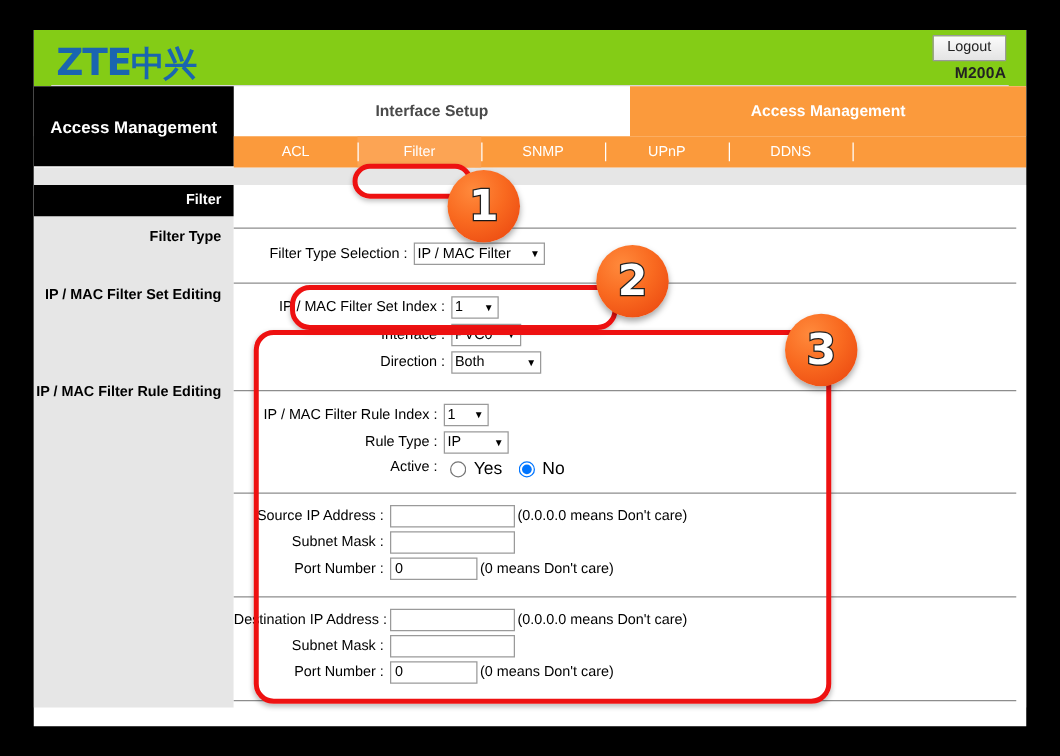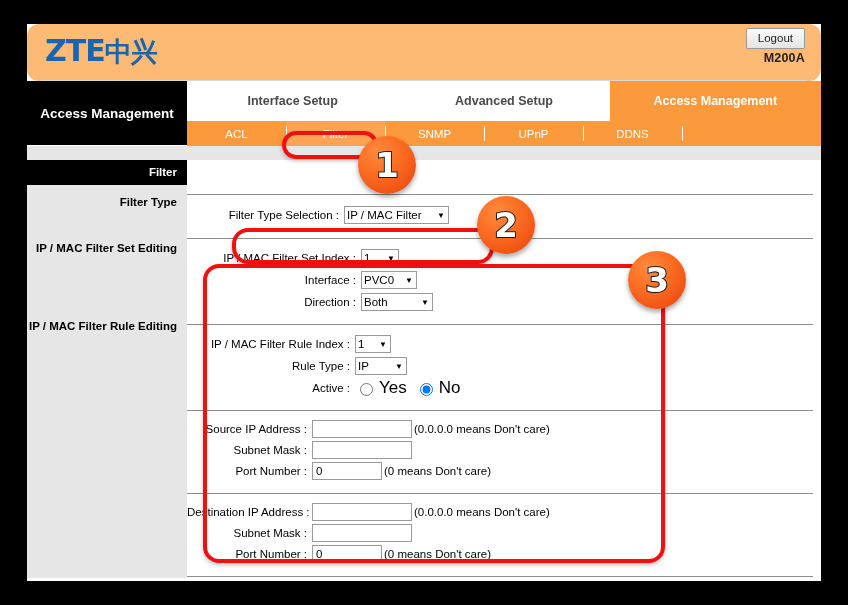--- a/index.html
+++ b/index.html
@@ -15,21 +15,21 @@
   #screen { position: relative; width: 848px; height: 605px; background: #000; }
   #page {
     position: absolute;
     left: 27px; top: 24px;
     width: 794px; height: 557px;
     background: #ffffff;
     overflow: hidden;
   }
 
   
-  .header { position: relative; height: 57px; background: #fdba74; border-radius: 12px; }
+  .header { position: relative; height: 45px; background: #84cc16; }
   .logo {
     position: absolute; left: 18px; top: 12px;
     font-size: 30px; font-weight: bold; letter-spacing: -1px;
     color: #1a65b0; font-family: "DejaVu Sans", sans-serif;
     line-height: 1;
   }
   .logo .cn { color: #1a65b0; font-size: 27px; }
   .logout-wrap { position: absolute; right: 16px; top: 4px; text-align: right; }
   .logout-btn {
     display: inline-block;
@@ -155,21 +155,21 @@
   }
   input.txt {
     font-family: "Liberation Sans", sans-serif;
     font-size: 11.5px;
     border: 1px solid #9a9a9a;
     background: #ffffff;
     color: #000;
     height: 18px;
     padding: 0 3px;
   }
-  .radio-lbl { font-size: 17px; color: #000; margin: 0 8px 0 3px; text-align: center; }
+  .radio-lbl { font-size: 14px; color: #000; margin: 0 8px 0 3px; text-align: center; }
 
   
   .redbox {
     position: absolute;
     border: 4px solid #ee1111;
     border-radius: 16px;
     pointer-events: none;
     box-shadow: 0 2px 4px rgba(0,0,0,.25);
   }
 
@@ -202,21 +202,20 @@
         <div class="logout-btn">Logout</div>
         <div class="model">M200A</div>
       </div>
       <div class="header-rule"></div>
     </div>
 
     <div class="mainnav">
       <div class="brandblock">Access Management</div>
       <div class="mainnav-items">
         <div class="mtab">Interface Setup</div>
-        <div class="mtab">Advanced Setup</div>
         <div class="mtab active">Access Management</div>
       </div>
     </div>
 
     <div class="subnav">
       <div class="stab">ACL</div>
       <div class="stab active">Filter</div>
       <div class="stab">SNMP</div>
       <div class="stab">UPnP</div>
       <div class="stab">DDNS</div>
@@ -232,21 +231,21 @@
         <div class="side-label sl-type">Filter Type</div>
         <div class="side-label sl-set">IP / MAC Filter Set Editing</div>
         <div class="side-label sl-rule">IP / MAC Filter Rule Editing</div>
       </div>
 
       <div class="content">
 
         <div style="height:34px"></div>
         <div class="hr"></div>
 
-        <div style="padding:10px 0 11px 17px">
+        <div style="padding:10px 0 11px 4px">
           <div class="row">
             <div class="lbl" style="width:140px">Filter Type Selection :</div>
             <span class="selwrap">
               <select class="fld" style="width:105px">
                 <option>IP / MAC Filter</option>
               </select>
             </span>
           </div>
         </div>
         <div class="hr"></div>

